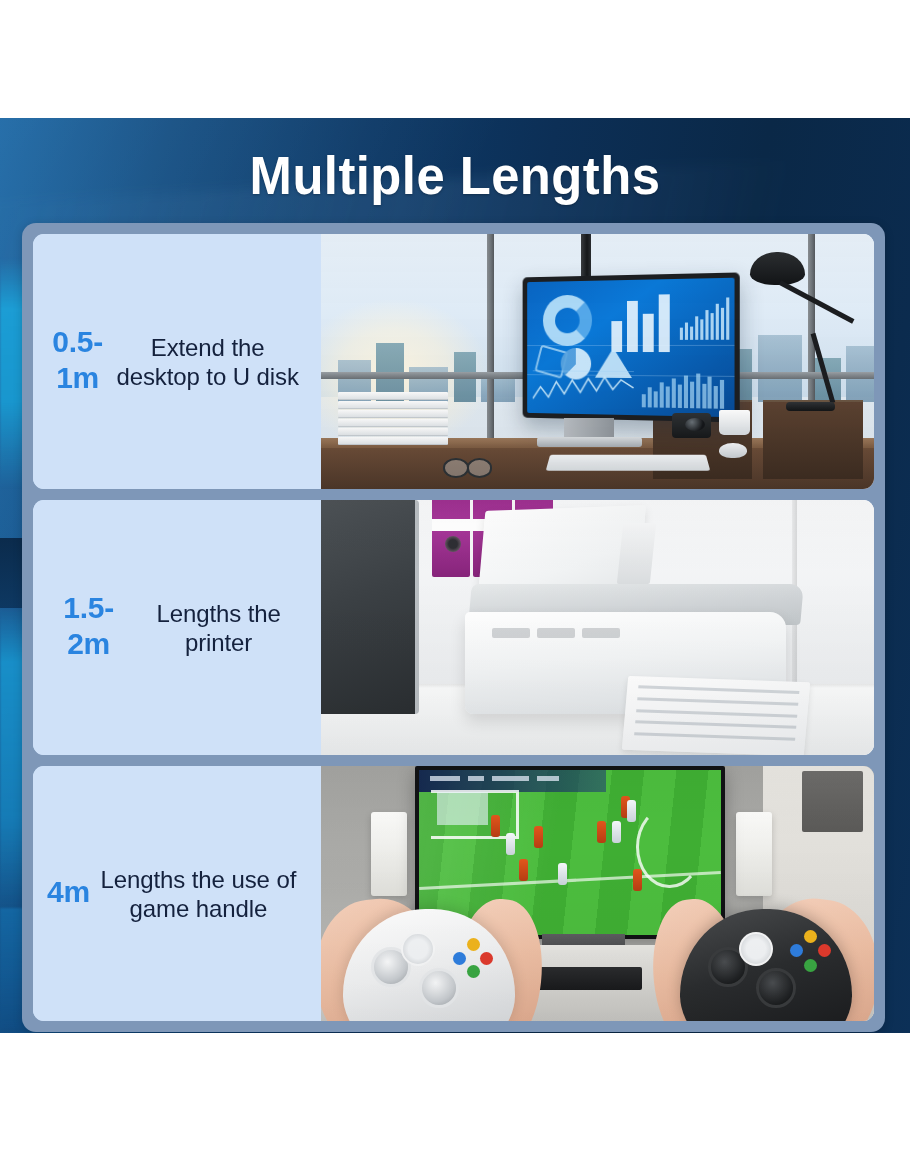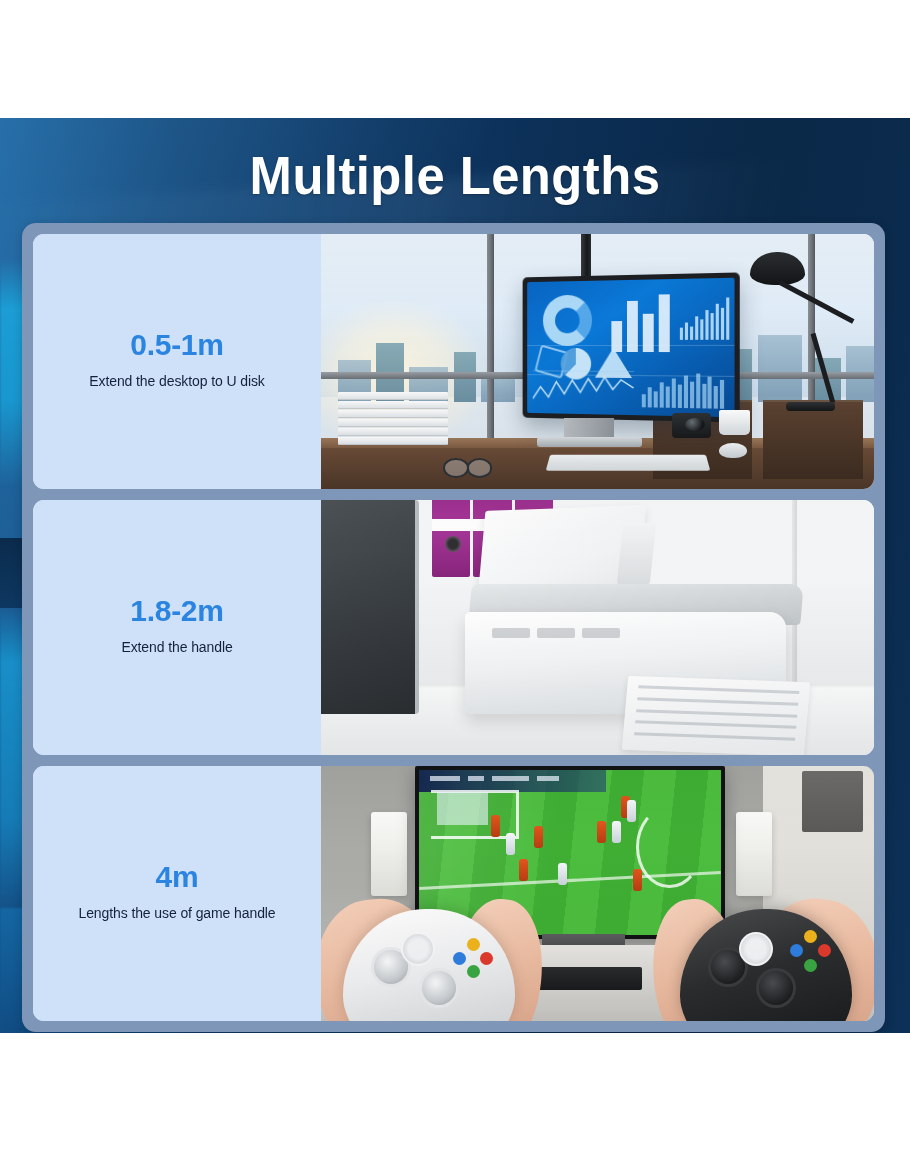--- a/index.html
+++ b/index.html
@@ -139,40 +139,40 @@
     background: #cfe1f8;
     min-height: 0;
   }
 
   
   .card-text {
     width: 288px;
     flex: 0 0 288px;
     background: #cfe1f8;
     display: flex;
-    flex-direction: column;
+    flex-direction: row;
     align-items: center;
     justify-content: center;
     box-sizing: border-box;
     padding: 8px 14px;
   }
   .card-length {
     color: #2a84e0;
     font-size: 30px;
     font-weight: bold;
     line-height: 36px;
     letter-spacing: -0.3px;
     margin-bottom: 4px;
     text-align: center;
   }
   .card-desc {
     color: #14213d;
-    font-size: 14px;
+    font-size: 24px;
     line-height: 29px;
-    text-align: left;
+    text-align: center;
     letter-spacing: -0.1px;
   }
 
   
   .card-photo {
     flex: 1 1 auto;
     position: relative;
     overflow: hidden;
     background: #e8eef3;
   }
@@ -755,22 +755,22 @@
           </div>
           <div class="lamp-head"></div>
           <div class="lamp-arm1"></div>
           <div class="lamp-arm2"></div>
           <div class="lamp-base"></div>
         </div>
       </div>
 
       <div class="card">
         <div class="card-text">
-          <div class="card-length">1.8-2m</div>
-          <div class="card-desc">Extend the handle</div>
+          <div class="card-length">1.5-2m</div>
+          <div class="card-desc">Lengths the printer</div>
         </div>
         <div class="card-photo ph2">
           <div class="wall"></div>
           <div class="wallseam" style="right:14%;"></div>
           <div class="deskwhite"></div>
           <div class="deskline"></div>
 
           <div class="monitor"></div>
           <div class="binders">
             <i></i>

